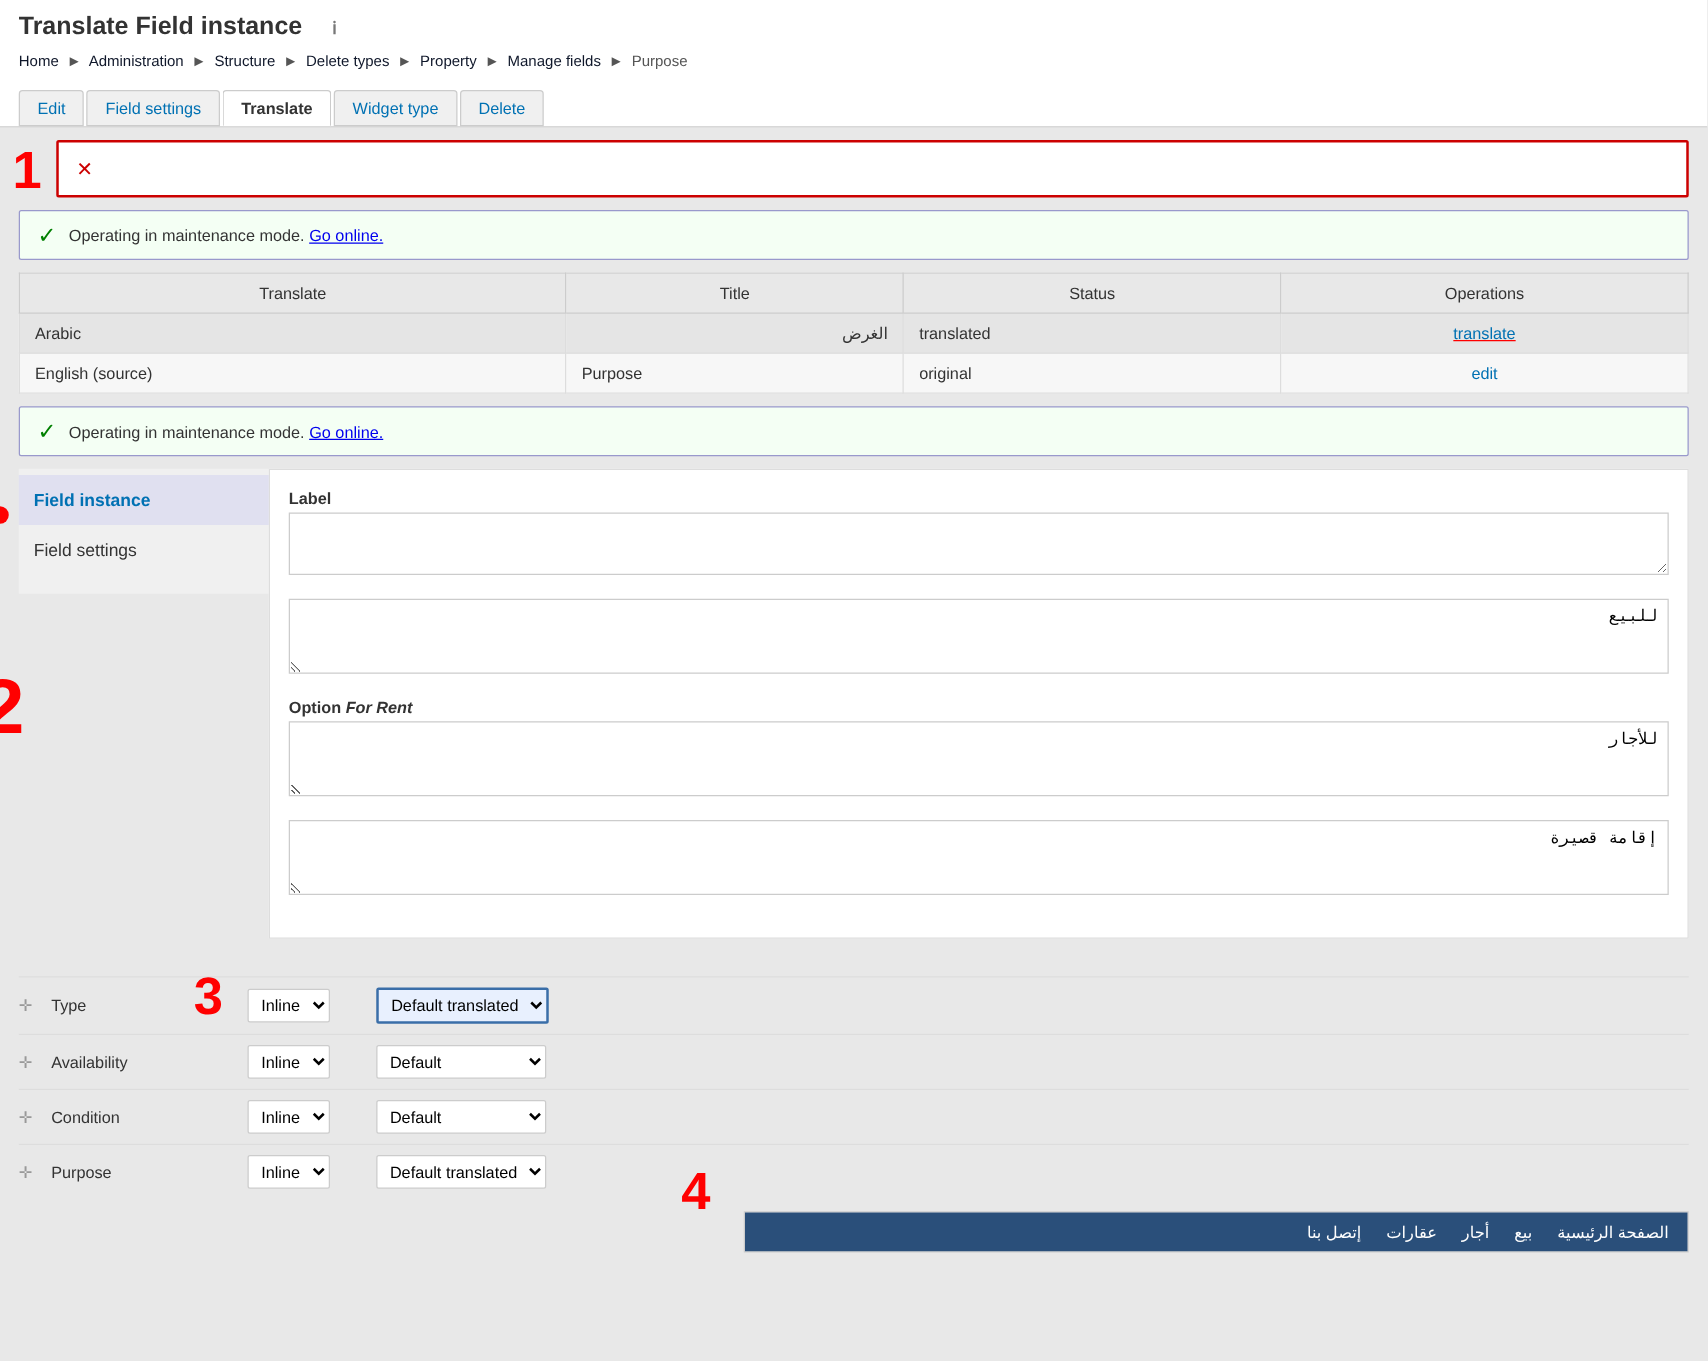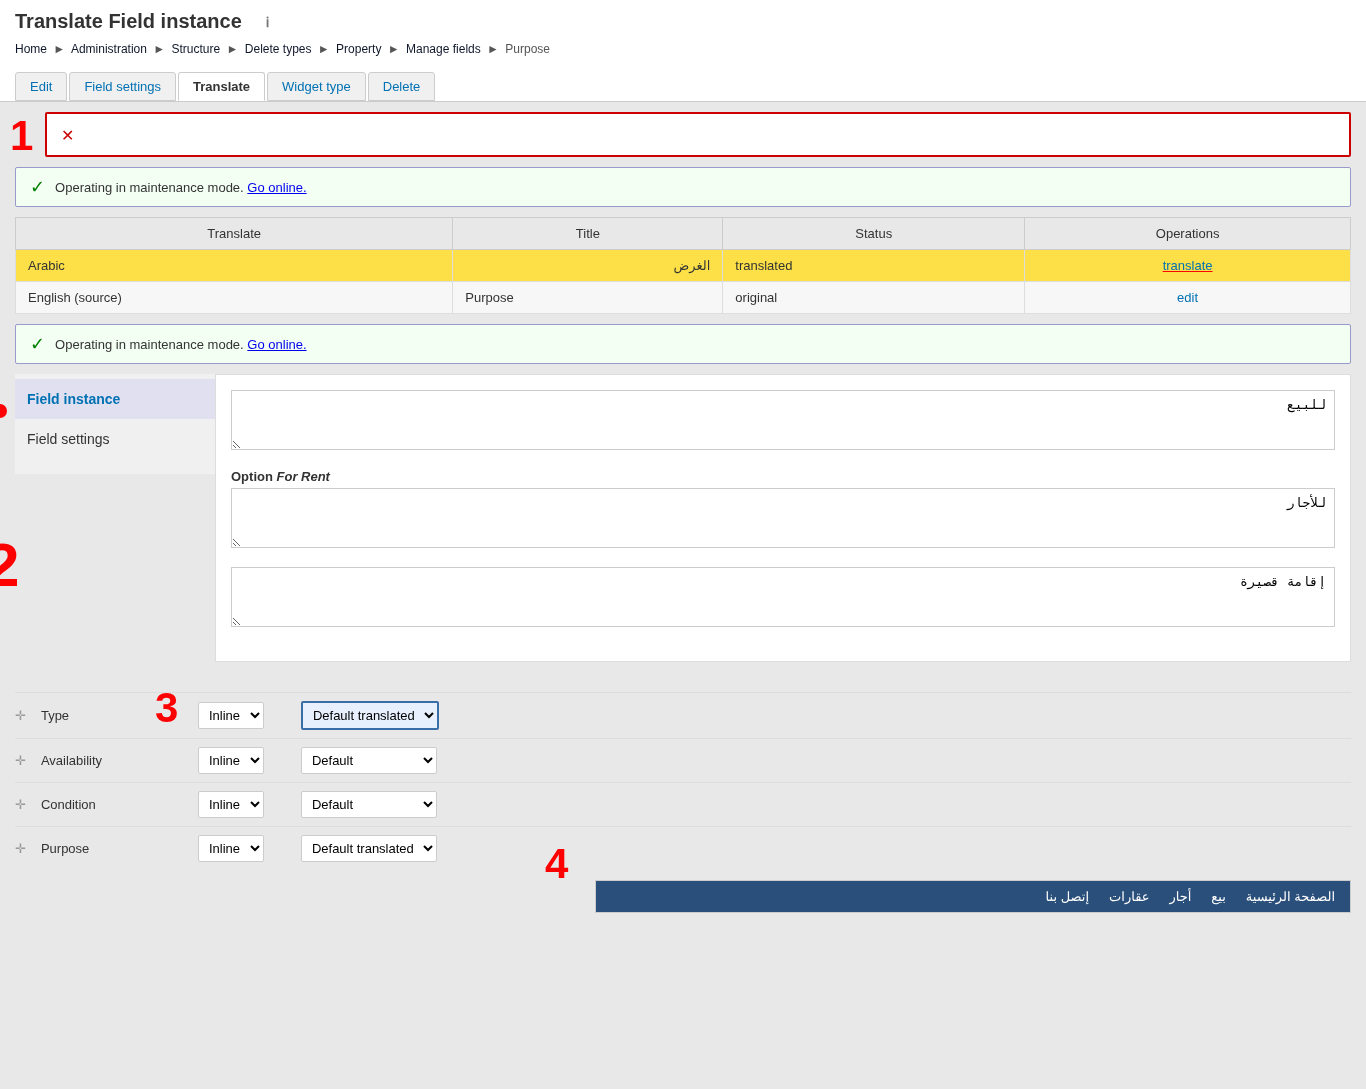--- a/index.html
+++ b/index.html
@@ -50,21 +50,21 @@
       background: #e8e8e8;
       border: 1px solid #ccc;
       padding: 8px 12px;
       text-align: center;
       font-weight: normal;
       color: #333;
     }
     .data-table td {
       border: 1px solid #ddd;
       padding: 8px 12px;
-      background: #fde047;
+      background: #e5e5e5;
     }
     .data-table tr:nth-child(even) td { background: #f7f7f7; }
     .link-blue { color: #0071b3; text-decoration: none; cursor: pointer; }
 
     
     .two-col { display: flex; gap: 0; margin-top: 10px; }
     .sidebar { width: 200px; flex-shrink: 0; background: #f0f0f0; padding: 5px 0; }
     .sidebar-item {
       padding: 12px 12px;
       cursor: pointer;
@@ -219,20 +219,24 @@
         <div class="sidebar-item">Field settings</div>
         <div style="margin-top:10px; position:relative;">
 
           <div style="position:absolute; left: -30px; top: 60px; color:red; font-size:62px; font-weight:900; pointer-events:none; z-index:100;">2</div>
         </div>
       </div>
     </div>
 
     <div class="content-panel">
 
+      <div class="form-group">
+        <label class="form-label">Label</label>
+        <textarea class="form-textarea" style="height: 50px;"></textarea>
+      </div>
 
       <div class="form-group">
         <textarea class="form-textarea" style="direction: rtl;">للبيع</textarea>
       </div>
 
       <div class="form-group">
         <label class="form-label">Option <em>For Rent</em></label>
         <textarea class="form-textarea" style="direction: rtl;">للأجار</textarea>
       </div>
 

